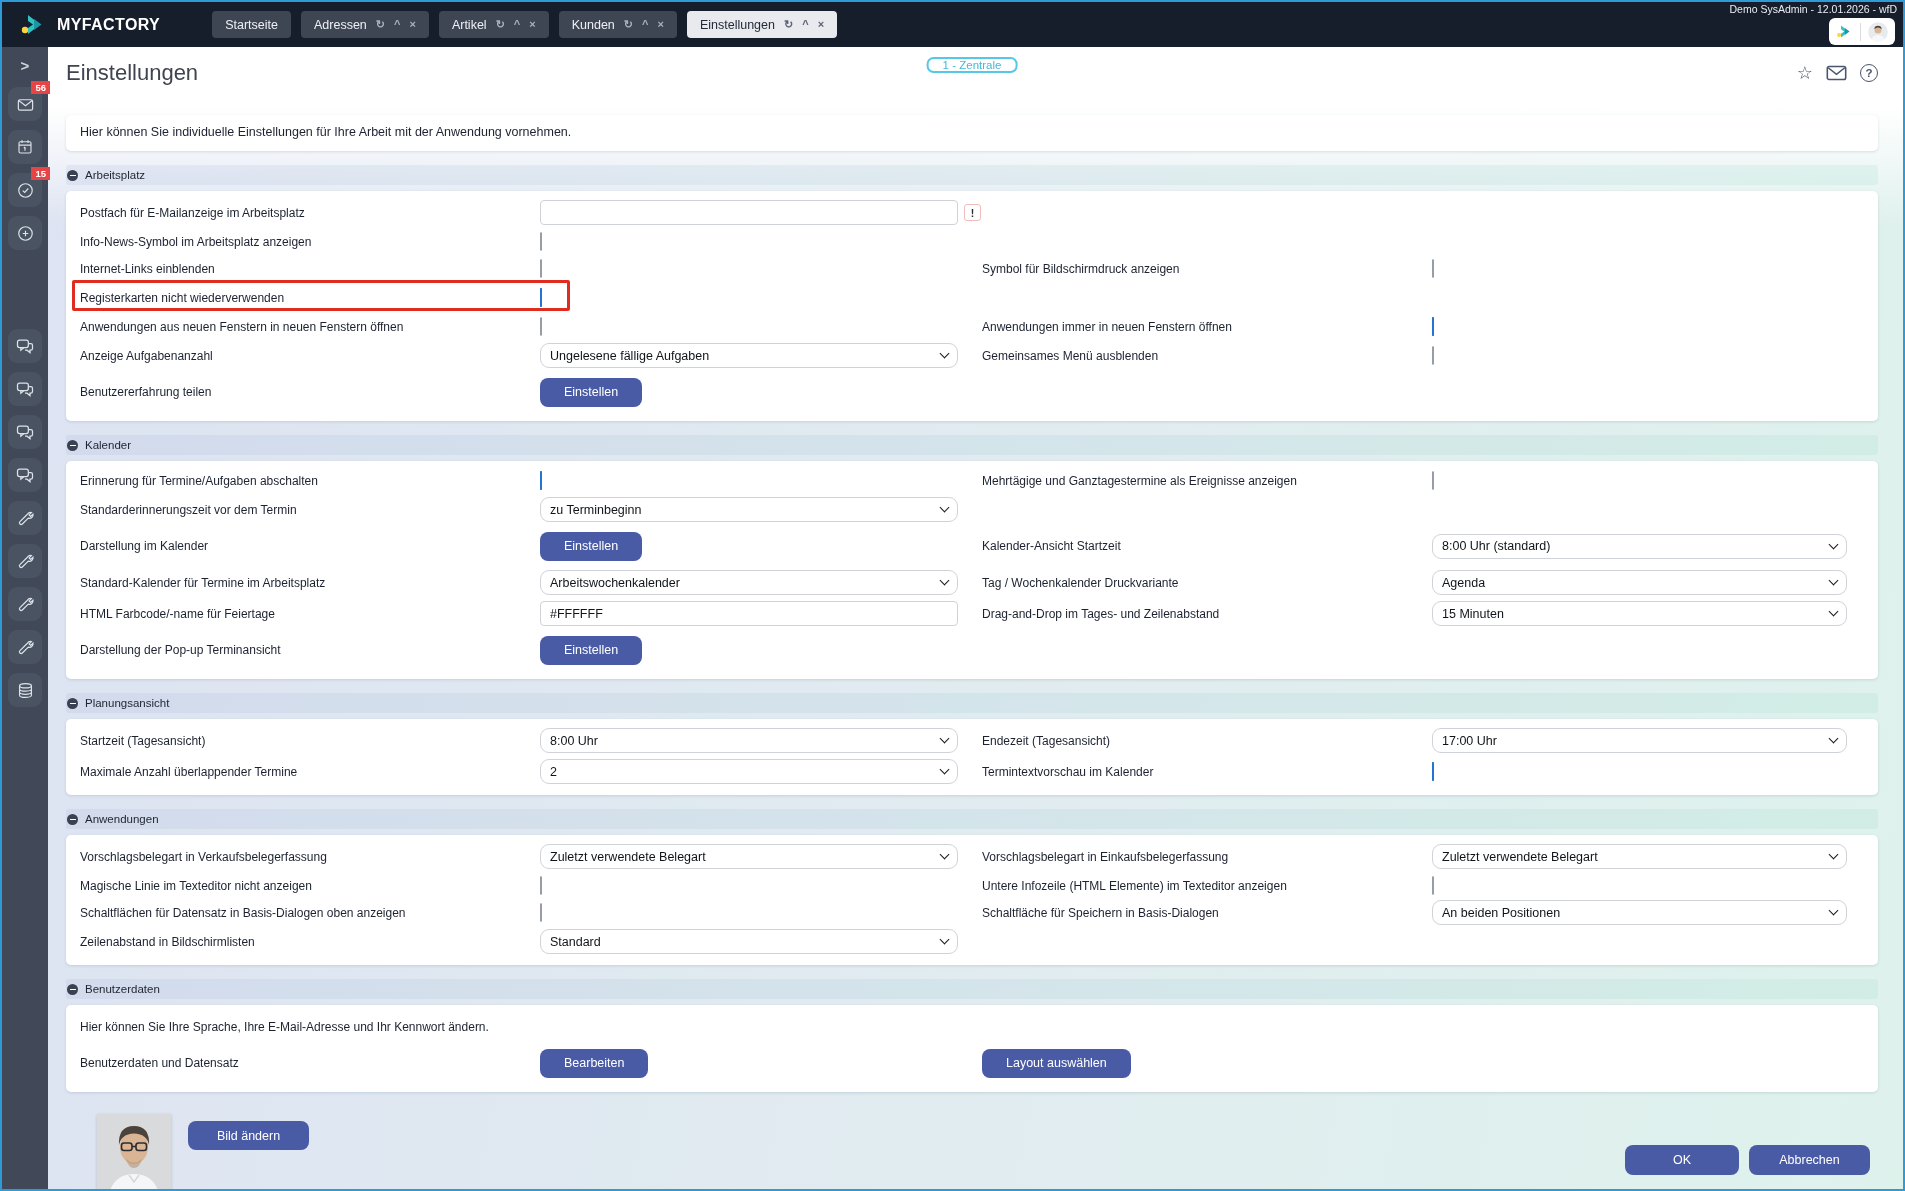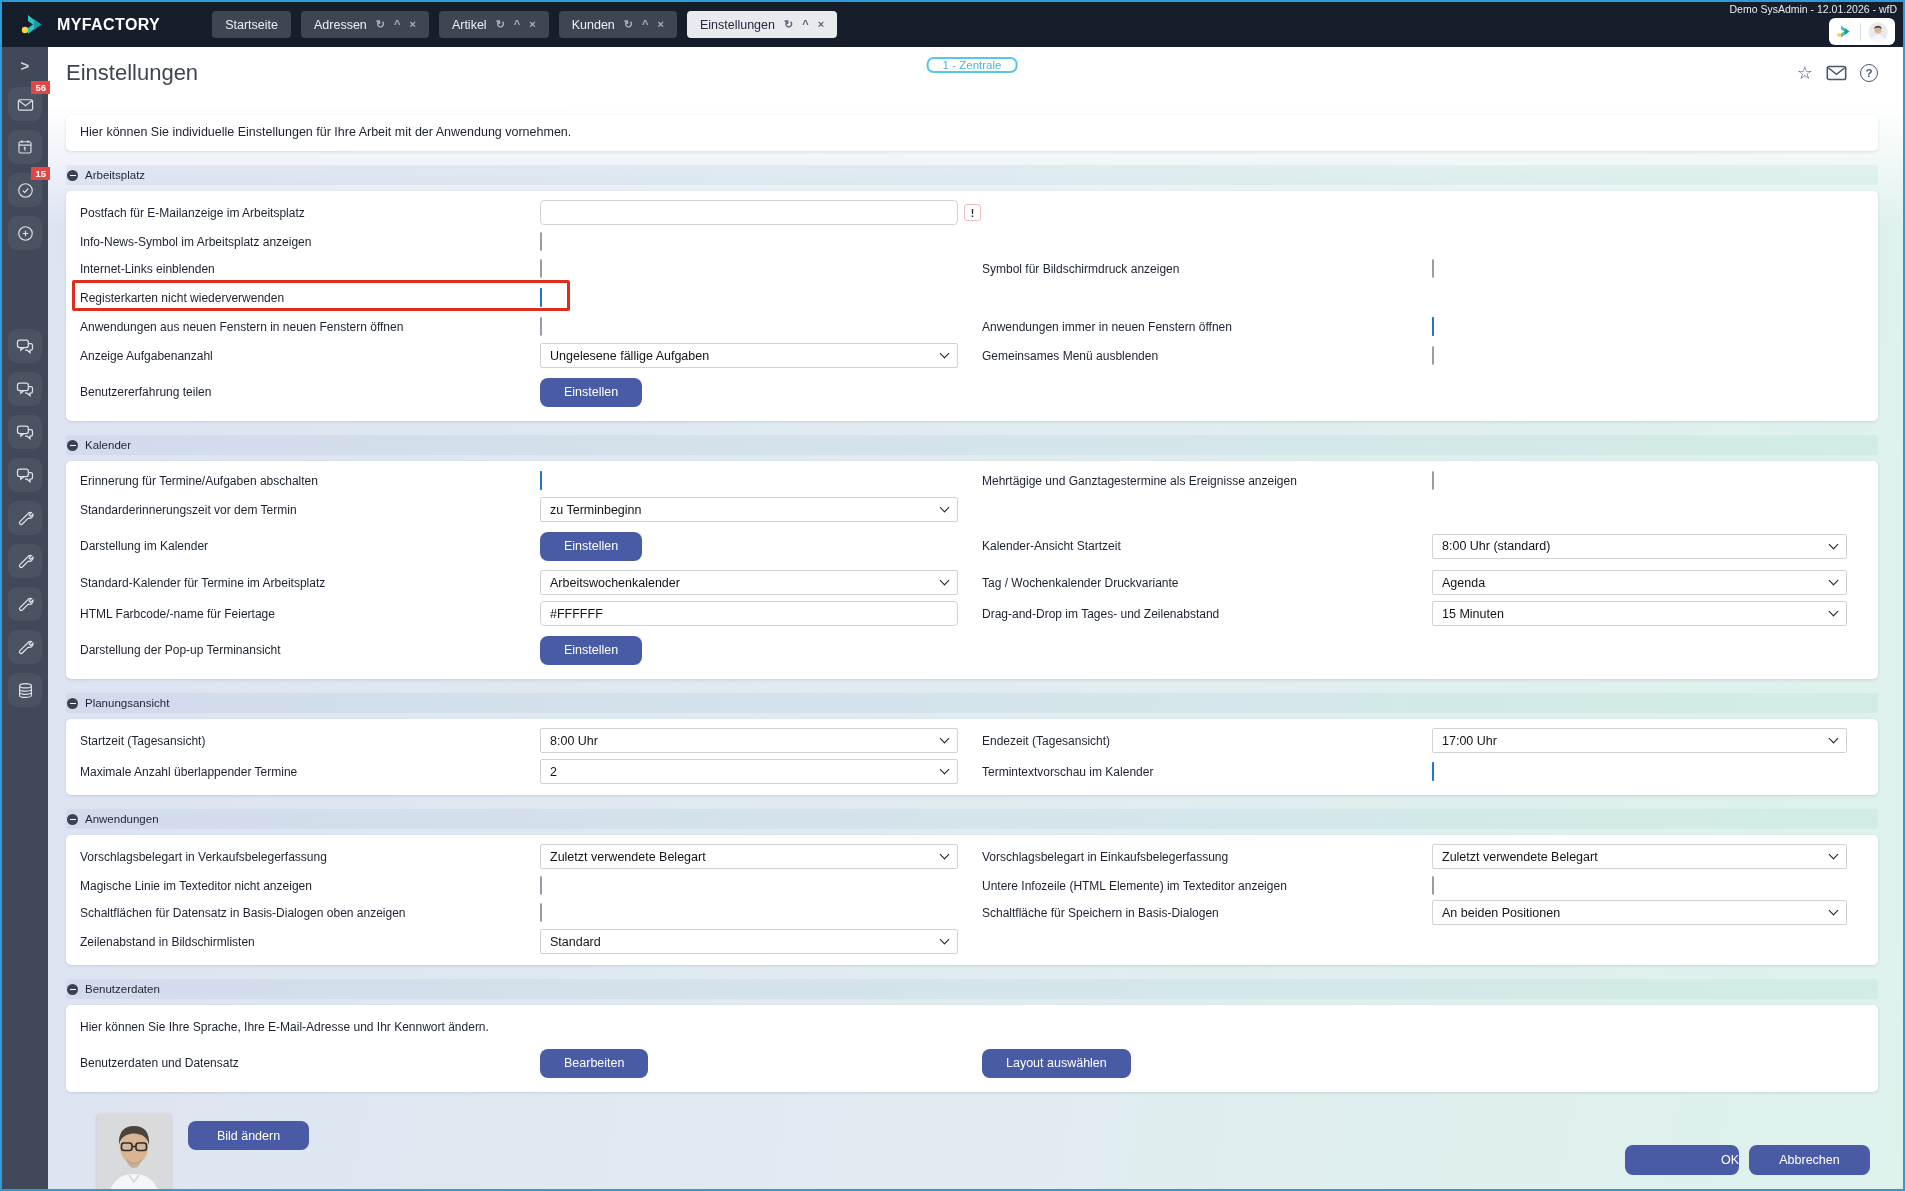--- a/index.html
+++ b/index.html
@@ -102,21 +102,21 @@
   .lbl { font-size:12px; color:#1c2230; padding-right:12px; }
   .checkbox {
     width:15px; height:15px; border:1px solid #979da6; border-radius:3px; background:#fff; cursor:pointer;
   }
   .checkbox.checked { background:#2472d2; border-color:#2472d2; position:relative; }
   .checkbox.checked::after {
     content:""; position:absolute; left:4.5px; top:1.5px; width:4px; height:8px;
     border-right:2px solid #fff; border-bottom:2px solid #fff; transform:rotate(42deg);
   }
   .select, .textinput {
-    width:418px; height:25px; border:1px solid #cfd3d8; border-radius:2px; background:#fff;
+    width:418px; height:25px; border:1px solid #cfd3d8; border-radius:9px; background:#fff;
     display:flex; align-items:center; justify-content:space-between; padding:0 9px;
     font-size:12.5px; color:#101419; cursor:pointer;
   }
   .select.w-right, .textinput.w-right { width:415px; }
   .chev { width:7px; height:7px; border-right:1.7px solid #1a1a1a; border-bottom:1.7px solid #1a1a1a;
     transform:rotate(45deg); margin-top:-4px; flex:none; }
   input.rawinput {
     width:418px; height:25px; border:1px solid #cfd3d8; border-radius:4px; padding:0 9px;
     font-size:12.5px; font-family:"Liberation Sans", sans-serif; color:#101419; outline:none;
   }
@@ -132,21 +132,21 @@
   }
   .red-box {
     position:absolute; left:-8px; top:-2px; width:498px; height:31px;
     border:3px solid #de2c1e; border-radius:2px; pointer-events:none;
   }
   
   .footer-zone { margin-top:22px; display:flex; align-items:flex-start; gap:17px; padding-left:31px; }
   .profile-photo { width:74px; height:88px; flex:none; box-shadow:0 1px 3px rgba(0,0,0,.18); }
   .bild-btn { margin-top:7px; width:121px; padding:0; }
   .footer-buttons { position:absolute; right:33px; bottom:14px; display:flex; gap:10px; }
-  .btn-ok { width:114px; padding:0; height:30px;text-align:right; }
+  .btn-ok { width:114px; padding:0; height:30px; }
   .btn-cancel { width:121px; padding:0; height:30px; }
 </style>
 </head>
 <body>
 
 <div class="topbar">
   <div class="brand">
     <svg width="27" height="27" viewBox="0 0 27 27">
       <circle cx="5" cy="19" r="3.2" fill="#ffd23f"></circle>
       <path d="M8 4 L20 13.5 L8 23 L8 17 L13 13.5 L8 10 Z" fill="#2ec4c0"></path>

